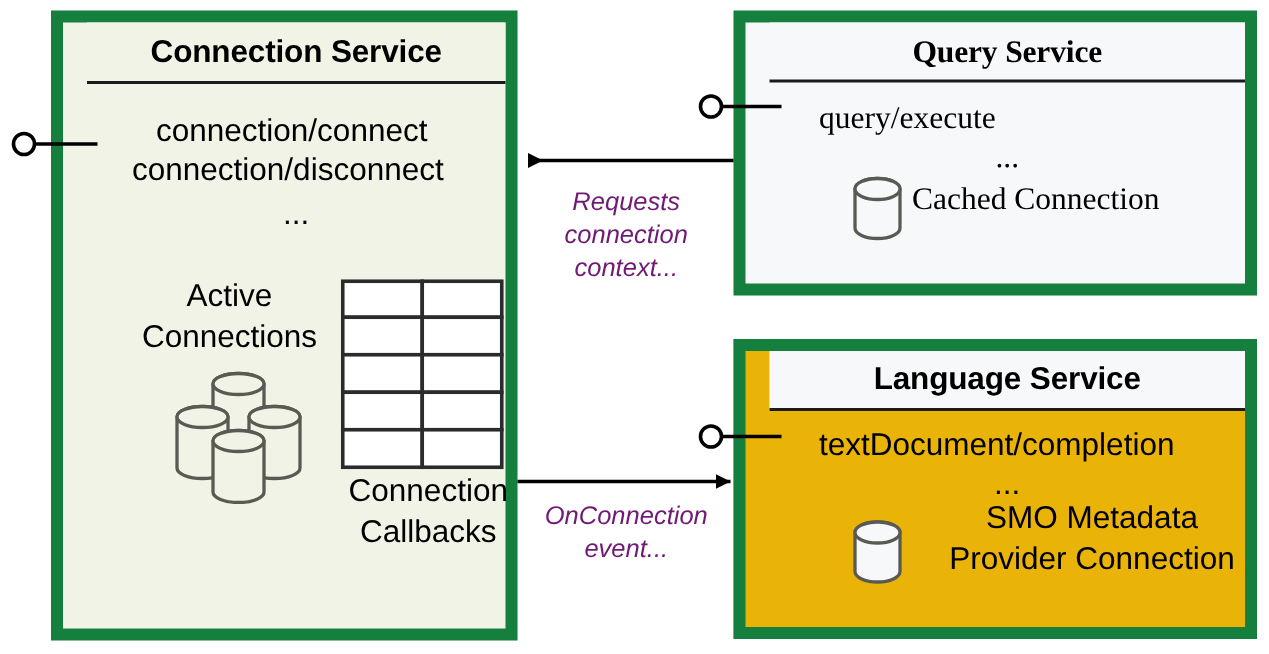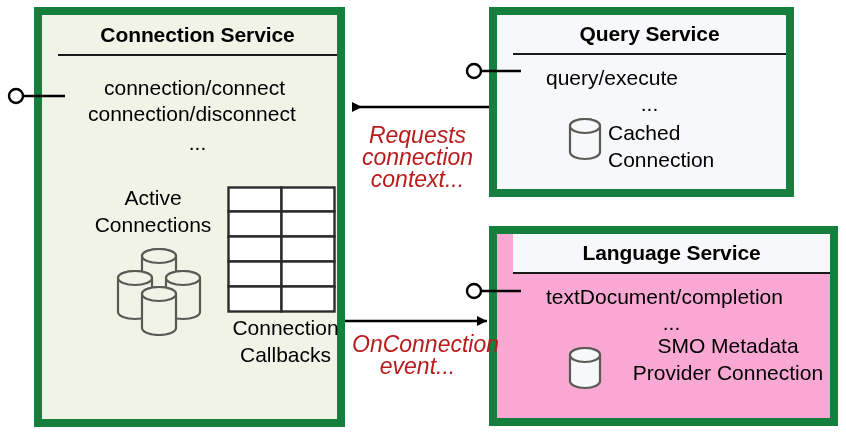--- a/index.html
+++ b/index.html
@@ -48,32 +48,33 @@
     top: 7px;
     width: 311px;
     height: 420px;
     background: #f1f3e7;
   }
   #connection-service .box-header { height: 41px; background: #f1f3e7; }
 
   #query-service {
     left: 489px;
     top: 7px;
-    width: 305px;
+    width: 349px;
     height: 190px;
     background: #f7f8fa;
+    font-family: Liberation Serif, serif;
   }
   #query-service .box-header { height: 40px; background: #f7f8fa; }
 
   #language-service {
     left: 489px;
     top: 226px;
     width: 349px;
     height: 200px;
-    background: #f9a8d4;
+    background: #eab308;
   }
   #language-service .box-header { height: 40px; background: #f7f8fa; }
 
   
   .api-line {
     position: absolute;
     font-size: 21px;
     color: #000000;
     white-space: nowrap;
     line-height: 26px;
@@ -131,22 +132,22 @@
     top: 0;
     width: 846px;
     height: 436px;
     pointer-events: none;
   }
 
   
   .arrow-label {
     position: absolute;
     font-style: italic;
-    font-size: 23px;
-    color: #b91c1c;
+    font-size: 17px;
+    color: #701a75;
     text-align: center;
     line-height: 22px;
   }
   #label-requests { left: 352px; top: 124px; width: 131px; }
   #label-sent { left: 352px; top: 333px; width: 131px; }
 </style>
 </head>
 <body>
 
 <div id="canvas">

